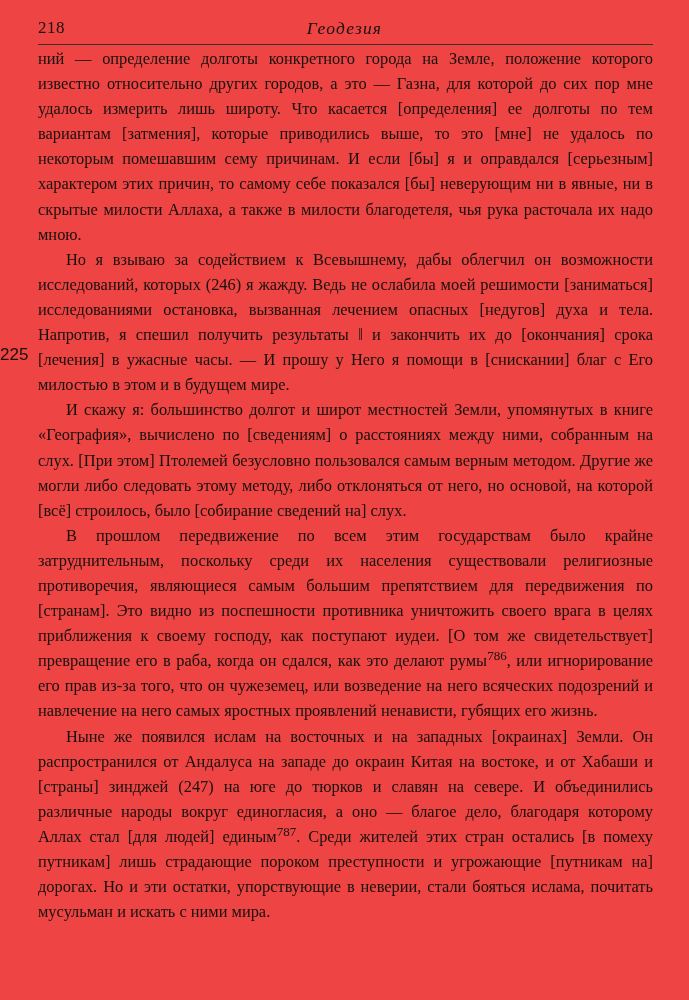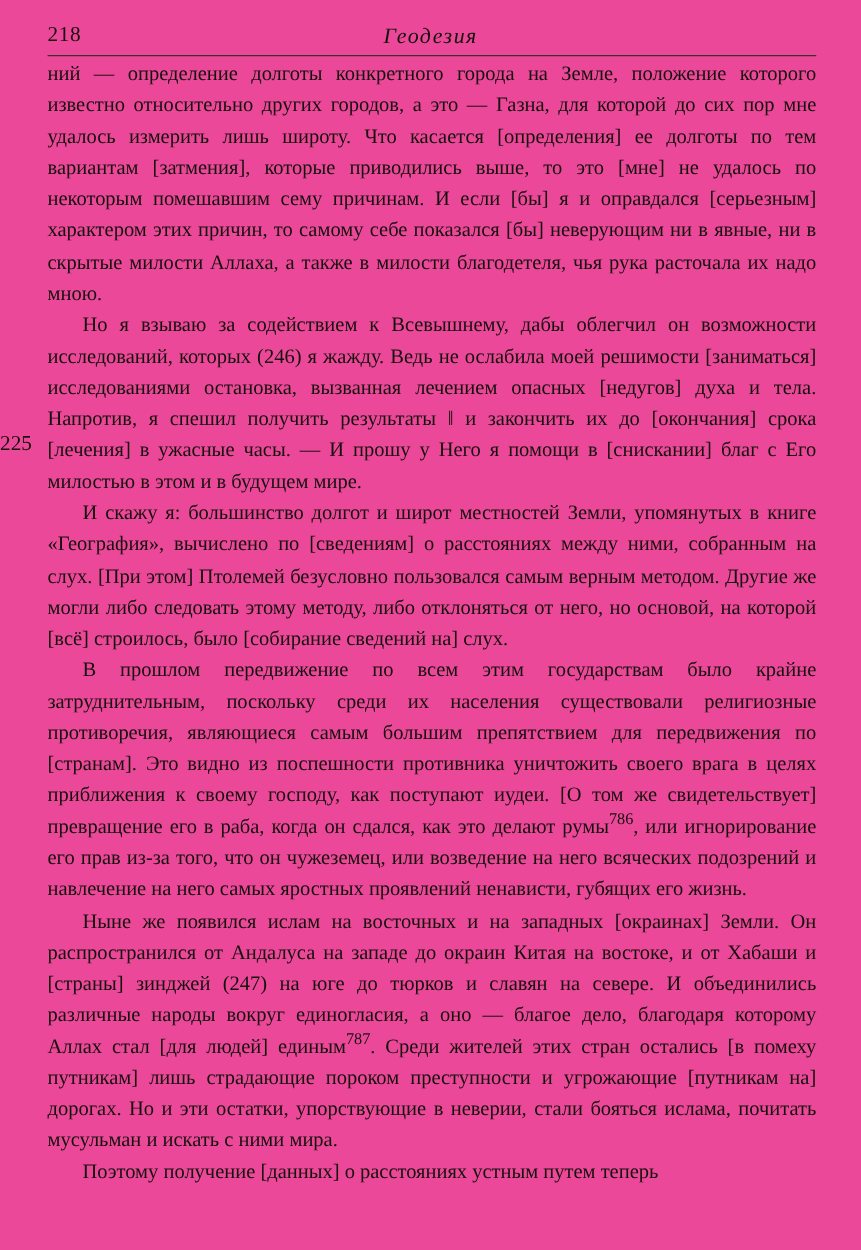--- a/index.html
+++ b/index.html
@@ -11,21 +11,21 @@
     width: 689px;
     height: 1000px;
     overflow: hidden;
     font-family: "Liberation Serif", serif;
     color: #15110d;
   }
   .page {
     position: relative;
     width: 689px;
     height: 1000px;
-    background: #ec4899;
+    background: #ef4444;
   }
   
   .running-head {
     position: absolute;
     top: 18px;
     left: 0;
     width: 689px;
     height: 26px;
   }
   .folio {
@@ -76,21 +76,21 @@
     font-size: 13px;
     vertical-align: super;
     line-height: 0;
   }
   .sidenote {
     position: absolute;
     left: 0px;
     width: 34px;
     text-align: left;
     font-size: 17px;
-    font-family: Liberation Serif, serif;
+    font-family: Liberation Sans, sans-serif;
   }
 </style>
 </head>
 <body>
 
 <div class="page">
 
   <div class="running-head">
     <div class="folio">218</div>
     <div class="head-title">Геодезия</div>
@@ -98,16 +98,15 @@
   <div class="rule"></div>
 
   <div class="sidenote" style="top: 345px;">225</div>
 
   <div class="body-text">
     <p class="noindent">ний — определение долготы конкретного  города на Земле, положение которого известно относительно других  городов, а это — Газна, для которой до сих пор мне удалось измерить лишь широту. Что касается [определения] ее долготы по тем вариантам [затмения], которые приводились выше, то это [мне] не удалось по некоторым помешавшим сему причинам. И если [бы] я и оправдался [серьезным]  характером этих причин, то самому себе показался [бы] неверующим ни в явные, ни в скрытые милости Аллаха, а также в милости  благодетеля, чья рука расточала их надо мною.</p>
     <p>Но я взываю за содействием к Всевышнему, дабы облегчил он возможности исследований, которых (246) я жажду.  Ведь не ослабила моей решимости [заниматься] исследованиями  остановка,  вызванная лечением опасных [недугов] духа и тела. Напротив, я спешил получить результаты ‖ и закончить их до [окончания] срока [лечения] в ужасные часы. — И прошу у Него я помощи в [снискании] благ с Его милостью в этом и в будущем мире.</p>
     <p>И скажу я: большинство долгот и широт местностей Земли, упомянутых в книге «География», вычислено по [сведениям] о расстояниях между ними, собранным на слух. [При этом]  Птолемей  безусловно пользовался самым верным методом. Другие же   могли   либо следовать этому методу, либо отклоняться от него, но основой, на которой [всё] строилось, было [собирание сведений на] слух.</p>
     <p>В прошлом передвижение по всем этим государствам было крайне затруднительным,  поскольку  среди  их  населения  существовали религиозные противоречия, являющиеся самым большим препятствием для передвижения по [странам]. Это видно из поспешности противника уничтожить своего врага в целях приближения к своему господу, как поступают иудеи. [О том же свидетельствует] превращение его в раба, когда он сдался, как это делают румы<sup>786</sup>, или игнорирование его прав из-за того, что он чужеземец, или возведение на него всяческих подозрений и навлечение на него самых яростных проявлений ненависти, губящих его жизнь.</p>
     <p>Ныне же появился ислам на восточных и на западных [окраинах] Земли. Он распространился от Андалуса на западе до окраин Китая на востоке, и от Хабаши и [страны] зинджей (247) на юге до тюрков и славян на севере. И объединились различные народы вокруг единогласия, а оно — благое дело, благодаря которому Аллах стал [для людей] единым<sup>787</sup>. Среди жителей этих стран остались [в помеху путникам] лишь страдающие пороком преступности и угрожающие [путникам на] дорогах. Но и эти остатки,  упорствующие в неверии,  стали бояться ислама, почитать мусульман и искать с ними мира.</p>
-    <p>Поэтому получение [данных] о расстояниях устным путем теперь</p>
   </div>
 
 </div>
 
 </body></html>

